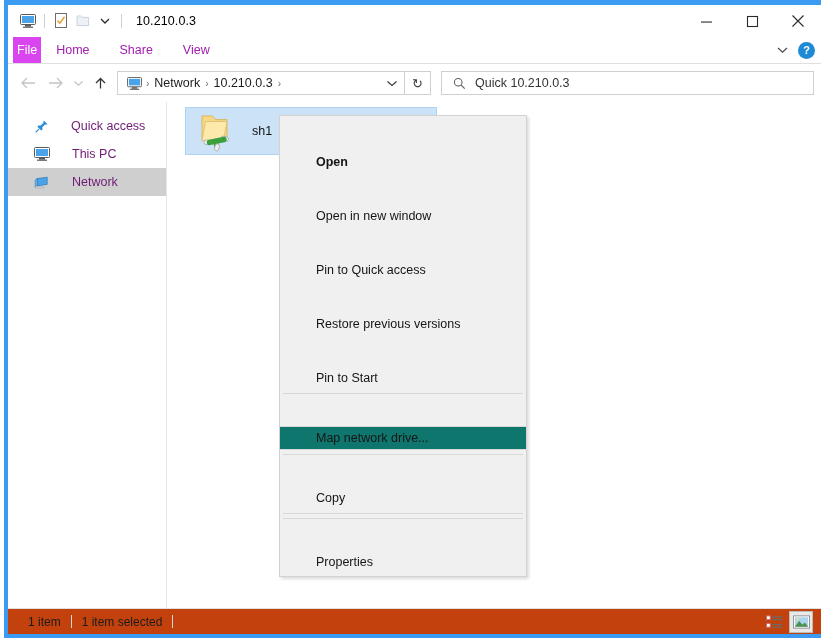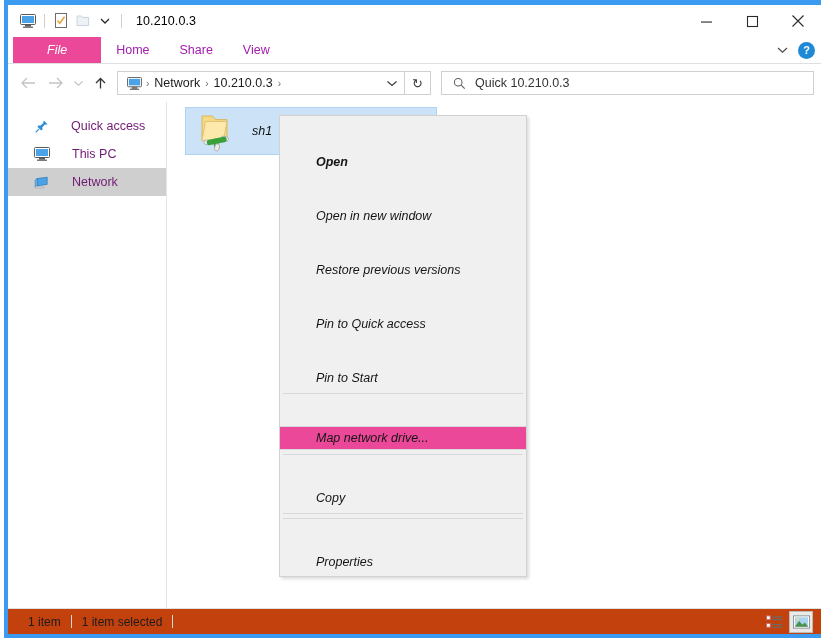--- a/index.html
+++ b/index.html
@@ -57,22 +57,22 @@
     border-bottom: 1px solid #dfdfdf;
     position: relative;
   }
   .tab {
     display: flex; align-items: center; justify-content: center;
     padding: 0 15px;
     font-size: 12.5px; color: #a21caf;
     height: 100%;
   }
   .tab.file {
-    background: #ec4899; color: #ffffff;
-    padding: 0 34px; margin-left: 5px; font-style: italic;
+    background: #d946ef; color: #ffffff;
+    padding: 0 4px; margin-left: 5px;
   }
   .ribbon-right {
     position: absolute; right: 6px; top: 0; height: 100%;
     display: flex; align-items: center; gap: 9px;
   }
   .help-icon {
     width: 17px; height: 17px; border-radius: 50%;
     background: #1e8ad6;
     color: #ffffff; font-size: 11px; font-weight: bold;
     display: flex; align-items: center; justify-content: center;
@@ -137,21 +137,20 @@
   .navitem {
     height: 28px; display: flex; align-items: center;
     padding-left: 26px; gap: 22px;
     font-size: 12.5px; color: #701a75;
   }
   .navitem.sel { background: #cfcfcf; }
 
   .content {
     flex: 1; position: relative; background: #ffffff;
     border-left: 1px solid #e4e4e4;
-    font-style: italic;
   }
 
   .fileitem {
     position: absolute; left: 18px; top: 5px;
     width: 252px; height: 48px;
     background: #cce3f7; border: 1px solid #aed3f3;
     display: flex; align-items: center;
     padding-left: 8px; gap: 14px;
   }
   .filename { font-size: 12.5px; color: #111111; }
@@ -167,21 +166,21 @@
     padding: 3px 0;
   }
   .ctxitem {
     height: 22px; display: flex; align-items: center;
     padding-left: 36px;
     font-size: 12.5px; color: #151515;
     white-space: nowrap;
     margin-top: 32px;
   }
   .ctxitem.bold { font-weight: bold; }
-  .ctxitem.hover { background: #ec4899; border-top: 1px solid #d8d8d8; border-bottom: 1px solid #d8d8d8; height: 24px; }
+  .ctxitem.hover { background: #0f766e; border-top: 1px solid #d8d8d8; border-bottom: 1px solid #d8d8d8; height: 24px; }
   .ctxsep { height: 1px; background: #d8d8d8; margin: 4px 3px; }
 
   
   .statusbar {
     height: 26px; flex: none;
     border-top: 1px solid #dfdfdf;
     background: #c2410c;
     display: flex; align-items: center;
     padding: 0 10px;
     position: relative;
@@ -375,22 +374,22 @@
               <rect x="19.5" y="35.2" width="7" height="4.4" rx="2" transform="rotate(-76 23 37.4)" fill="#ececec" stroke="#a9a9a9" stroke-width="0.8"></rect>
             </g>
           </svg>
         </span>
         <span class="filename">sh1</span>
       </div>
 
       <div class="ctxmenu">
         <div class="ctxitem bold">Open</div>
         <div class="ctxitem">Open in new window</div>
+        <div class="ctxitem">Pin to Quick access</div>
         <div class="ctxitem">Restore previous versions</div>
-        <div class="ctxitem">Pin to Quick access</div>
         <div class="ctxitem">Pin to Start</div>
         <div class="ctxsep"></div>
         <div class="ctxitem hover">Map network drive...</div>
         <div class="ctxsep"></div>
         <div class="ctxitem">Copy</div>
         <div class="ctxsep"></div>
         <div class="ctxsep"></div>
         <div class="ctxitem">Properties</div>
       </div>
 

